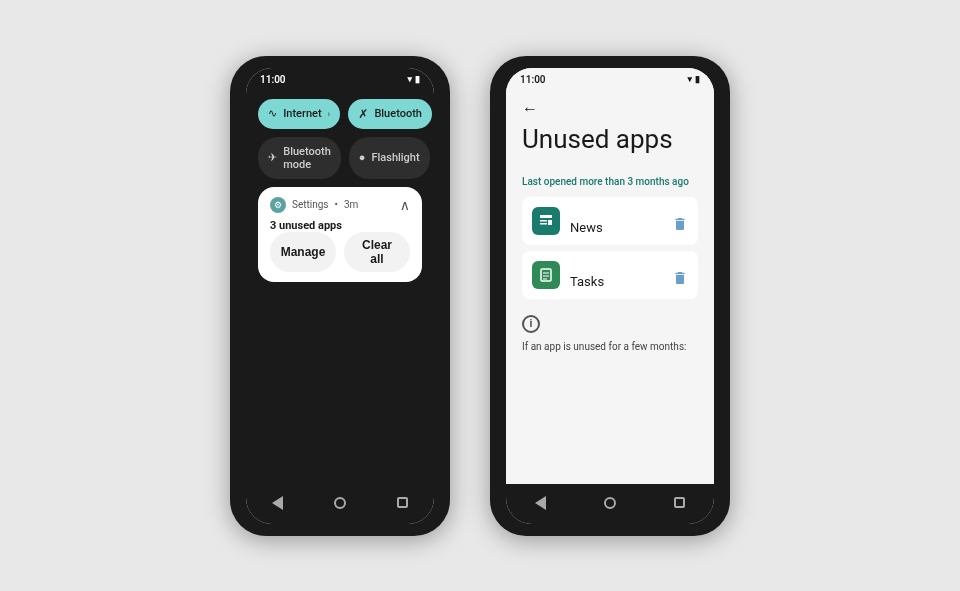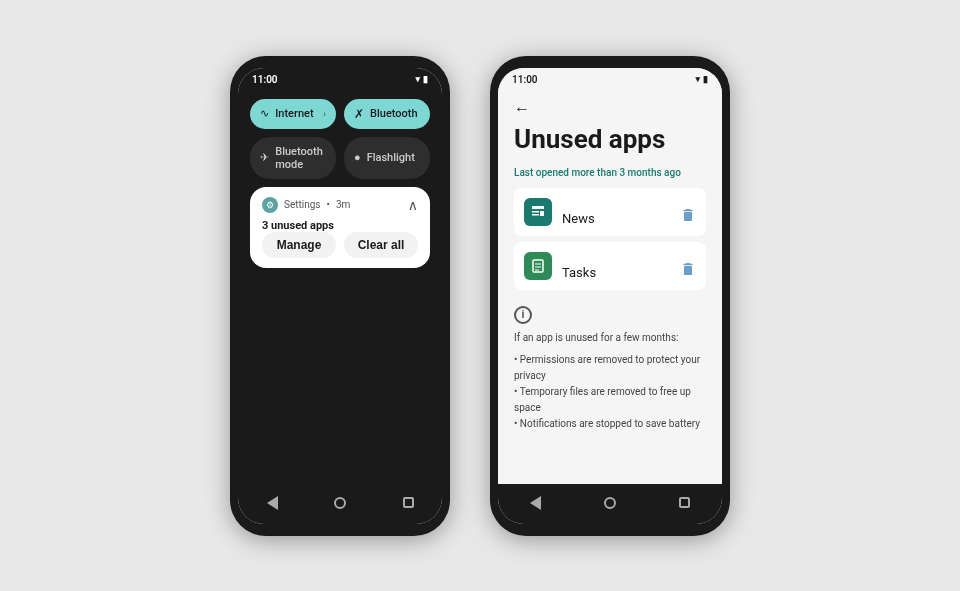--- a/index.html
+++ b/index.html
@@ -11,21 +11,21 @@
       width: 960px;
       height: 591px;
       font-family: 'Roboto', Arial, sans-serif;
       gap: 40px;
     }
 
     
     .phone {
       background: #1a1a1a;
       border-radius: 36px;
-      padding: 12px 8px;
+      padding: 12px 16px;
       position: relative;
       box-shadow: 0 4px 24px rgba(0,0,0,0.35);
     }
     .phone-left { width: 220px; height: 480px; }
     .phone-right { width: 240px; height: 480px; }
 
     .phone-screen {
       background: #f2f2f2;
       border-radius: 26px;
       overflow: hidden;
@@ -193,23 +193,23 @@
       background: #f5f5f5;
     }
     .back-arrow {
       font-size: 16px;
       color: #1a1a1a;
       cursor: pointer;
       margin-bottom: 8px;
     }
     .page-title {
       font-size: 26px;
-      font-weight: 700;
-      color: #1a1a1a;
-      margin-bottom: 12px;
+      font-weight: 400;
+      color: #1a1a1a;
+      margin-bottom: 21px;
       line-height: 1.2;
     }
     .subtitle {
       font-size: 10px;
       color: #1a7a6e;
       margin-bottom: 10px;
       font-weight: 500;
     }
     .app-item {
       background: white;
@@ -370,25 +370,20 @@
             <path d="M6 19c0 1.1.9 2 2 2h8c1.1 0 2-.9 2-2V7H6v12zM19 4h-3.5l-1-1h-5l-1 1H5v2h14V4z"></path>
           </svg>
         </span>
       </div>
 
       <div class="info-section">
         <div class="info-circle">i</div>
         <div class="info-text">
           <span>If an app is unused for a few months:</span>
         </div>
-        <div class="info-text" style="margin-top:6px;">
-          <span>• Permissions are removed to protect your privacy</span><br>
-          <span>• Temporary files are removed to free up space</span><br>
-          <span>• Notifications are stopped to save battery</span>
-        </div>
 
       </div>
     </div>
 
     <div class="nav-bar">
       <div class="nav-btn">
         <div class="nav-triangle"></div>
       </div>
       <div class="nav-btn">
         <div class="nav-circle"></div>

